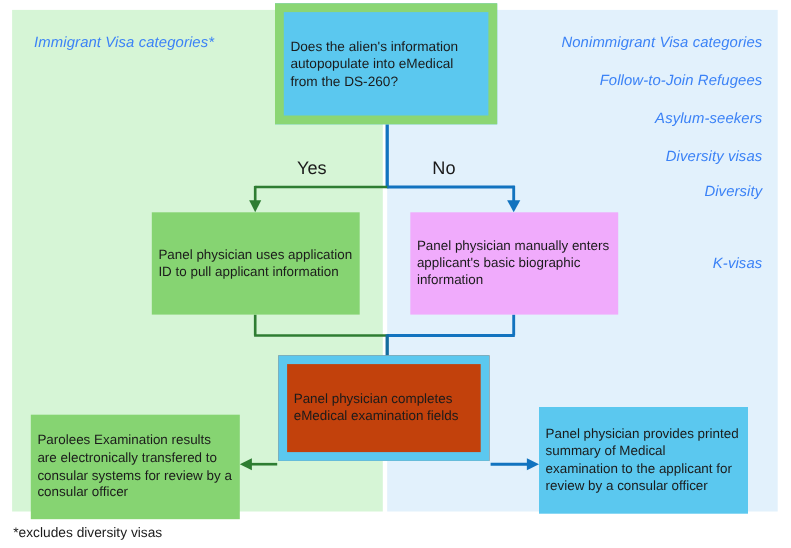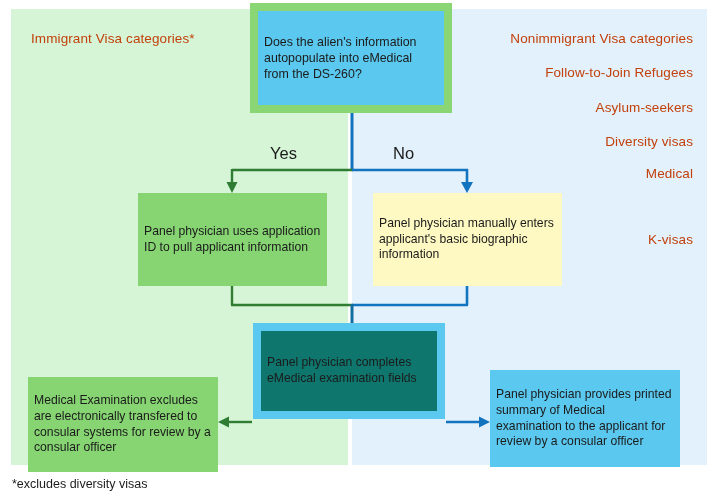--- a/index.html
+++ b/index.html
@@ -33,22 +33,23 @@
     left: 352px;
     top: 9px;
     width: 355px;
     height: 456px;
     background: #E2F1FC;
   }
 
   
   .panel-label {
     position: absolute;
+    font-style: italic;
     font-size: 13.5px;
-    color: #c2410c;
+    color: #3b82f6;
     white-space: nowrap;
     letter-spacing: 0.1px;
   }
   #label-immigrant {
     left: 31px;
     top: 31px;
     text-align: left;
   }
   .ni-label {
     right: 26px;
@@ -93,30 +94,30 @@
     height: 93px;
     background: #86D472;
   }
 
   
   #box-no-action {
     left: 373px;
     top: 193px;
     width: 189px;
     height: 93px;
-    background: #fef9c3;
+    background: #f0abfc;
   }
 
   
   #box-merge {
     left: 253px;
     top: 323px;
     width: 192px;
     height: 96px;
-    background: #0f766e;
+    background: #c2410c;
     border: 8px solid #5BC8EF;
   }
 
   
   #box-outcome-left {
     left: 28px;
     top: 377px;
     width: 190px;
     height: 95px;
     background: #86D472;
@@ -166,21 +167,21 @@
 
   <div class="panel" id="panel-immigrant"></div>
   <div class="panel" id="panel-nonimmigrant"></div>
 
   <div class="panel-label" id="label-immigrant">Immigrant Visa categories*</div>
 
   <div class="panel-label ni-label" style="top:65px;">Follow-to-Join Refugees</div>
   <div class="panel-label ni-label" style="top:31px;">Nonimmigrant Visa categories</div>
   <div class="panel-label ni-label" style="top:100px;margin-left:48px;">Asylum-seekers</div>
   <div class="panel-label ni-label" style="top:134px;">Diversity visas</div>
-  <div class="panel-label ni-label" style="top:166px;">Medical</div>
+  <div class="panel-label ni-label" style="top:166px;">Diversity</div>
   <div class="panel-label ni-label" style="top:200px;margin-top:32px;">K-visas</div>
 
   <svg id="connectors" viewBox="0 0 719 498" xmlns="http://www.w3.org/2000/svg">
 
     <line x1="352" y1="113" x2="352" y2="171" stroke="#1273BF" stroke-width="3"></line>
 
     <line x1="353" y1="170" x2="232" y2="170" stroke="#2E7D32" stroke-width="2.4"></line>
     <line x1="232" y1="169" x2="232" y2="184" stroke="#2E7D32" stroke-width="2.4"></line>
     <polygon points="232,193 226.5,182 237.5,182" fill="#2E7D32"></polygon>
 
@@ -216,21 +217,21 @@
 
   <div class="box" id="box-no-action">
     <span class="box-text">Panel physician manually enters applicant's  basic biographic information</span>
   </div>
 
   <div class="box" id="box-merge">
     <span class="box-text">Panel physician completes eMedical examination fields</span>
   </div>
 
   <div class="box" id="box-outcome-left">
-    <span class="box-text">Medical Examination excludes are electronically transfered to consular systems for review by a consular officer</span>
+    <span class="box-text">Parolees Examination results are electronically transfered to consular systems for review by a consular officer</span>
   </div>
 
   <div class="box" id="box-outcome-right">
     <span class="box-text">Panel physician provides printed summary of Medical examination to the applicant for review by a consular officer</span>
   </div>
 
   <div id="footnote">*excludes diversity visas</div>
 
 </div>
 

